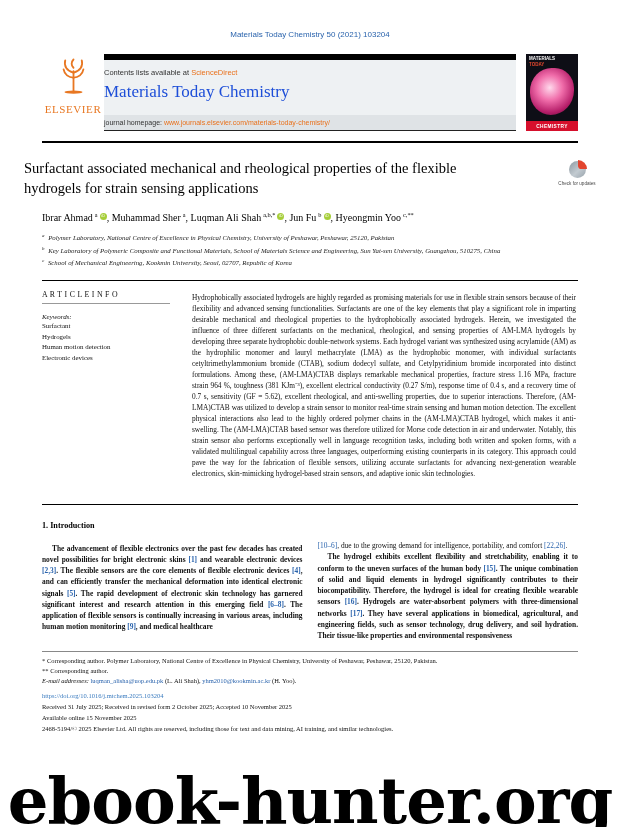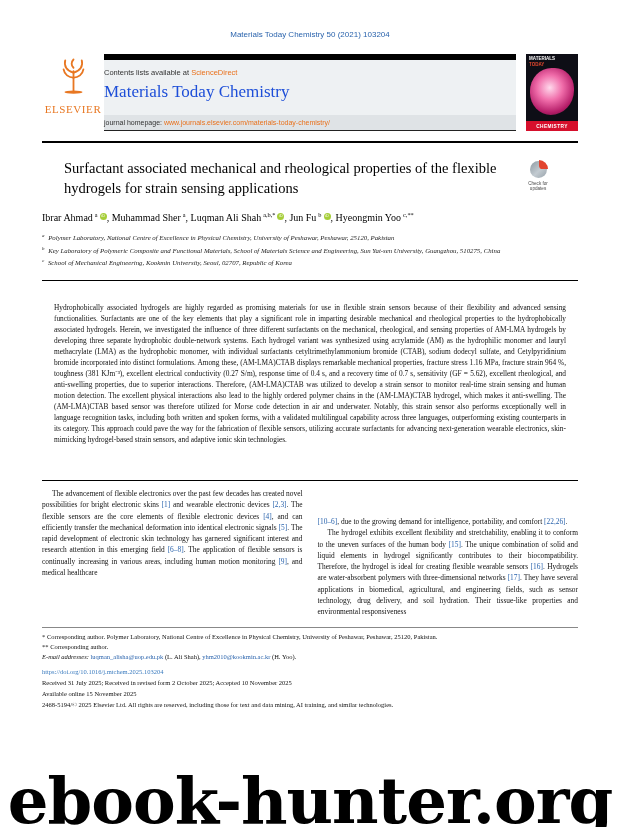--- a/index.html
+++ b/index.html
@@ -31,21 +31,21 @@
   .cover .blob{position:absolute;top:14px;left:4px;right:4px;height:47px;
                border-radius:52% 46% 56% 50%;
                background:radial-gradient(circle at 45% 42%,#ffd9ec 0%,#f06daa 35%,#b51d68 68%,#33071f 100%);}
   .cover .label{position:absolute;bottom:0;left:0;right:0;background:var(--coverred);color:#fff;
                 font-family:"Liberation Sans",sans-serif;font-size:4.8px;font-weight:bold;
                 text-align:center;padding:2.5px 0;letter-spacing:.4px;}
 
   .rule-thick{margin:10px 42px 0;height:2px;background:#000;}
   .rule-thin{margin:11px 42px 0;height:1px;background:#000;}
 
-  .title-row{margin:16px 64px 0;display:flex;justify-content:space-between;align-items:flex-start;}
+  .title-row{margin:16px 24px 0;display:flex;justify-content:space-between;align-items:flex-start;}
   h1.title{font-size:14.5px;font-weight:400;line-height:1.35;margin:0;width:482px;color:#000;}
 
   .check-badge{width:38px;text-align:center;margin-top:2px;}
   .cb-circle{width:17px;height:17px;border-radius:50%;margin:0 auto;position:relative;
              background:linear-gradient(135deg,#8c98a0,#c3cbd1 55%,#97a2aa);}
   .cb-circle::after{content:"";position:absolute;top:-1px;right:-1px;width:9px;height:9px;
              background:#e2452f;border-radius:0 100% 0 40%;}
   .cb-text{font-family:"Liberation Sans",sans-serif;font-size:4.6px;color:#4a4a4a;margin-top:2.5px;line-height:1.3;}
 
   .authors{margin:13px 42px 0;font-size:10px;color:#000;}
@@ -57,27 +57,27 @@
   .affils{margin:9px 42px 0;font-size:6.8px;font-style:italic;color:#222;line-height:1.6;}
   .affil sup{font-size:5px;margin-right:2px;}
 
   .info-sec{margin:0 42px;display:flex;padding:9px 0 12px;}
   .info-col{width:148px;padding-right:20px;box-sizing:border-box;}
   .abs-col{flex:1;}
   .col-head{font-size:7.8px;letter-spacing:.3px;color:#111;border-bottom:.6px solid #999;
             padding-bottom:4px;margin-bottom:9px;}
   .kw-label{font-style:italic;font-size:6.9px;margin-bottom:1px;}
   .kw-item{font-size:6.9px;line-height:1.55;}
-  .abs-text{font-size:7.35px;line-height:1.5;text-align:justify;margin:12px;color:#111;}
+  .abs-text{font-size:7.35px;line-height:1.5;text-align:justify;margin:2px;color:#111;}
 
   .body-cols{margin:7px 42px 0;display:flex;gap:15px;}
   .bcol{flex:1;font-size:7.4px;line-height:1.52;text-align:justify;color:#111;}
   .bcol h2{font-size:8.2px;margin:8px 0 10px;font-weight:bold;color:#000;}
   .bcol p{margin:0;}
-  .bcol p.indent{text-indent:10px;}
+  .bcol p.indent{text-indent:10px;font-weight:bold;}
   .right-col{padding-top:28px;}
   .cite{color:var(--link);}
 
   .footer{margin:10px 42px 0;font-size:6.5px;line-height:1.5;color:#111;}
   .foot-rule{height:.8px;background:#888;margin-bottom:4px;}
   .em-label{font-style:italic;}
   .email{color:var(--link);}
   .doi{color:#3a7bbf;margin-top:6px;}
   .meta-line{margin-top:1px;}
 
@@ -144,29 +144,40 @@
 
   <div class="affils">
       <div class="affil"><sup>a</sup> Polymer Laboratory, National Centre of Excellence in Physical Chemistry, University of Peshawar, Peshawar, 25120, Pakistan</div>
       <div class="affil"><sup>b</sup> Key Laboratory of Polymeric Composite and Functional Materials, School of Materials Science and Engineering, Sun Yat-sen University, Guangzhou, 510275, China</div>
       <div class="affil"><sup>c</sup> School of Mechanical Engineering, Kookmin University, Seoul, 02707, Republic of Korea</div>
     </div>
 
   <div class="rule-thin"></div>
 
   <div class="info-sec">
+    <div class="info-col">
+      <div class="col-head">A R T I C L E  I N F O</div>
+      <div class="kw-label">Keywords:</div>
+      <div>
+          <div class="kw-item">Surfactant</div>
+          <div class="kw-item">Hydrogels</div>
+          <div class="kw-item">Human motion detection</div>
+          <div class="kw-item">Electronic devices</div>
+        </div>
+    </div>
     <div class="abs-col">
       <p class="abs-text">Hydrophobically associated hydrogels are highly regarded as promising materials for use in flexible strain sensors because of their flexibility and advanced sensing functionalities. Surfactants are one of the key elements that play a significant role in imparting desirable mechanical and rheological properties to the hydrophobically associated hydrogels. Herein, we investigated the influence of three different surfactants on the mechanical, rheological, and sensing properties of AM-LMA hydrogels by developing three separate hydrophobic double-network systems. Each hydrogel variant was synthesized using acrylamide (AM) as the hydrophilic monomer and lauryl methacrylate (LMA) as the hydrophobic monomer, with individual surfactants cetyltrimethylammonium bromide (CTAB), sodium dodecyl sulfate, and Cetylpyridinium bromide incorporated into distinct formulations. Among these, (AM-LMA)CTAB displays remarkable mechanical properties, fracture stress 1.16 MPa, fracture strain 964 %, toughness (381 KJm⁻³), excellent electrical conductivity (0.27 S/m), response time of 0.4 s, and a recovery time of 0.7 s, sensitivity (GF = 5.62), excellent rheological, and anti-swelling properties, due to superior interactions. Therefore, (AM-LMA)CTAB was utilized to develop a strain sensor to monitor real-time strain sensing and human motion detection. The excellent physical interactions also lead to the highly ordered polymer chains in the (AM-LMA)CTAB hydrogel, which makes it anti-swelling. The (AM-LMA)CTAB based sensor was therefore utilized for Morse code detection in air and underwater. Notably, this strain sensor also performs exceptionally well in language recognition tasks, including both written and spoken forms, with a validated multilingual capability across three languages, outperforming existing counterparts in its category. This approach could pave the way for the fabrication of flexible sensors, utilizing accurate surfactants for advancing next-generation wearable electronics, skin-mimicking hydrogel-based strain sensors, and adaptive ionic skin technologies.</p>
     </div>
   </div>
 
   <div class="rule-thin"></div>
 
   <div class="body-cols">
     <div class="bcol">
+      <h2>1. Introduction</h2>
       <div>
           <p class="indent"><span>The advancement of flexible electronics over the past few decades has created novel possibilities for bright electronic skins </span><span class="cite">[1]</span><span> and wearable electronic devices </span><span class="cite">[2,3]</span><span>. The flexible sensors are the core elements of flexible electronic devices </span><span class="cite">[4]</span><span>, and can efficiently transfer the mechanical deformation into identical electronic signals </span><span class="cite">[5]</span><span>. The rapid development of electronic skin technology has garnered significant interest and research attention in this emerging field </span><span class="cite">[6–8]</span><span>. The application of flexible sensors is continually increasing in various areas, including human motion monitoring </span><span class="cite">[9]</span><span>, and medical healthcare</span></p>
         </div>
     </div>
     <div class="bcol right-col">
       <div>
           <p><span class="cite">[10–6]</span><span>, due to the growing demand for intelligence, portability, and comfort </span><span class="cite">[22,26]</span><span>.</span></p>
           <p class="indent"><span>The hydrogel exhibits excellent flexibility and stretchability, enabling it to conform to the uneven surfaces of the human body </span><span class="cite">[15]</span><span>. The unique combination of solid and liquid elements in hydrogel significantly contributes to their biocompatibility. Therefore, the hydrogel is ideal for creating flexible wearable sensors </span><span class="cite">[16]</span><span>. Hydrogels are water-absorbent polymers with three-dimensional networks </span><span class="cite">[17]</span><span>. They have several applications in biomedical, agricultural, and engineering fields, such as sensor technology, drug delivery, and soil hydration. Their tissue-like properties and environmental responsiveness</span></p>
         </div>
     </div>

